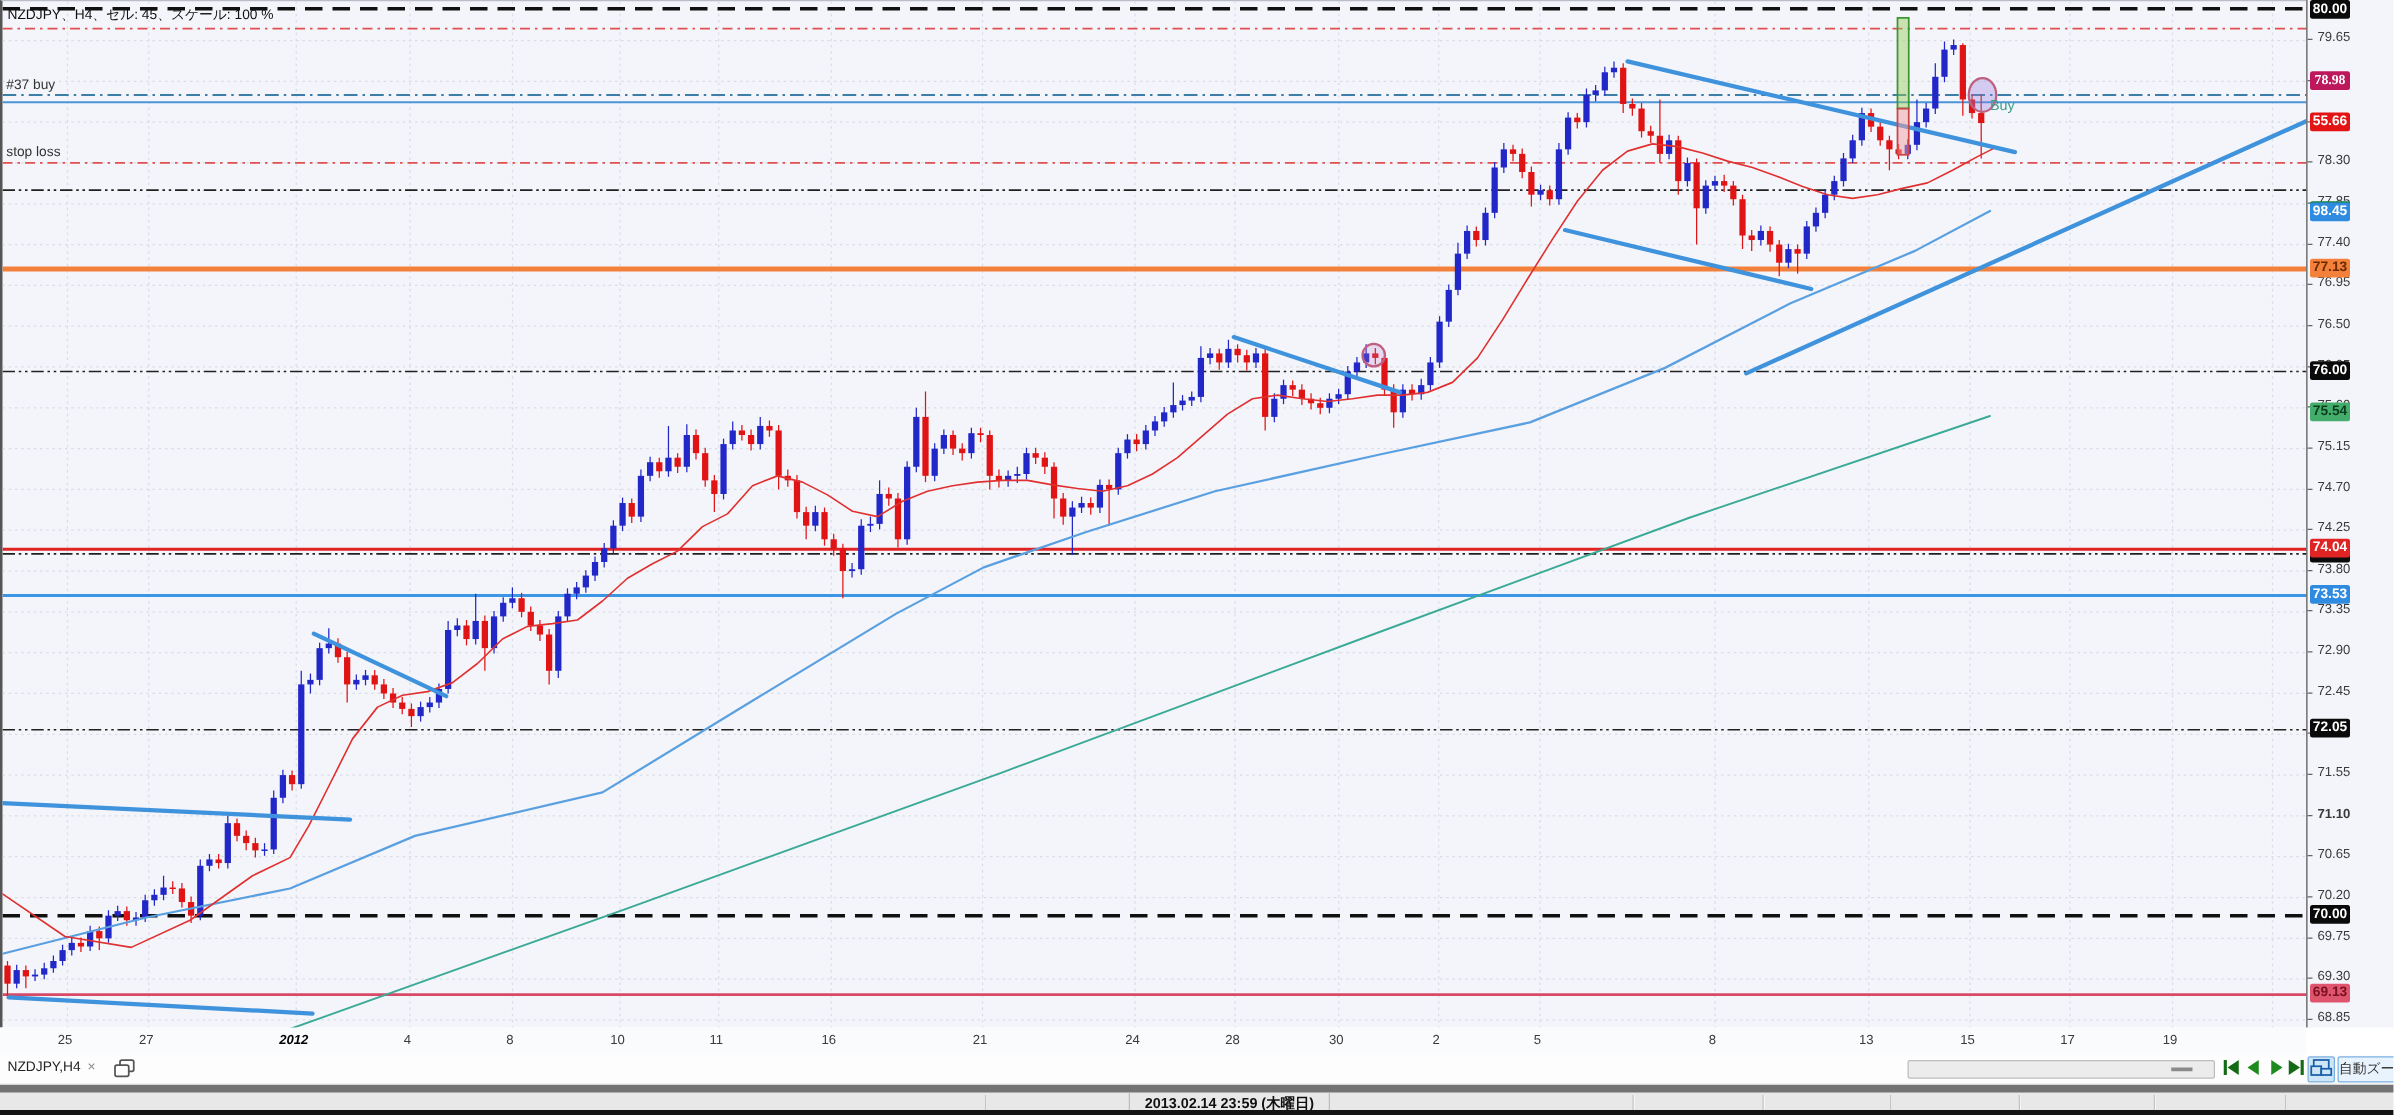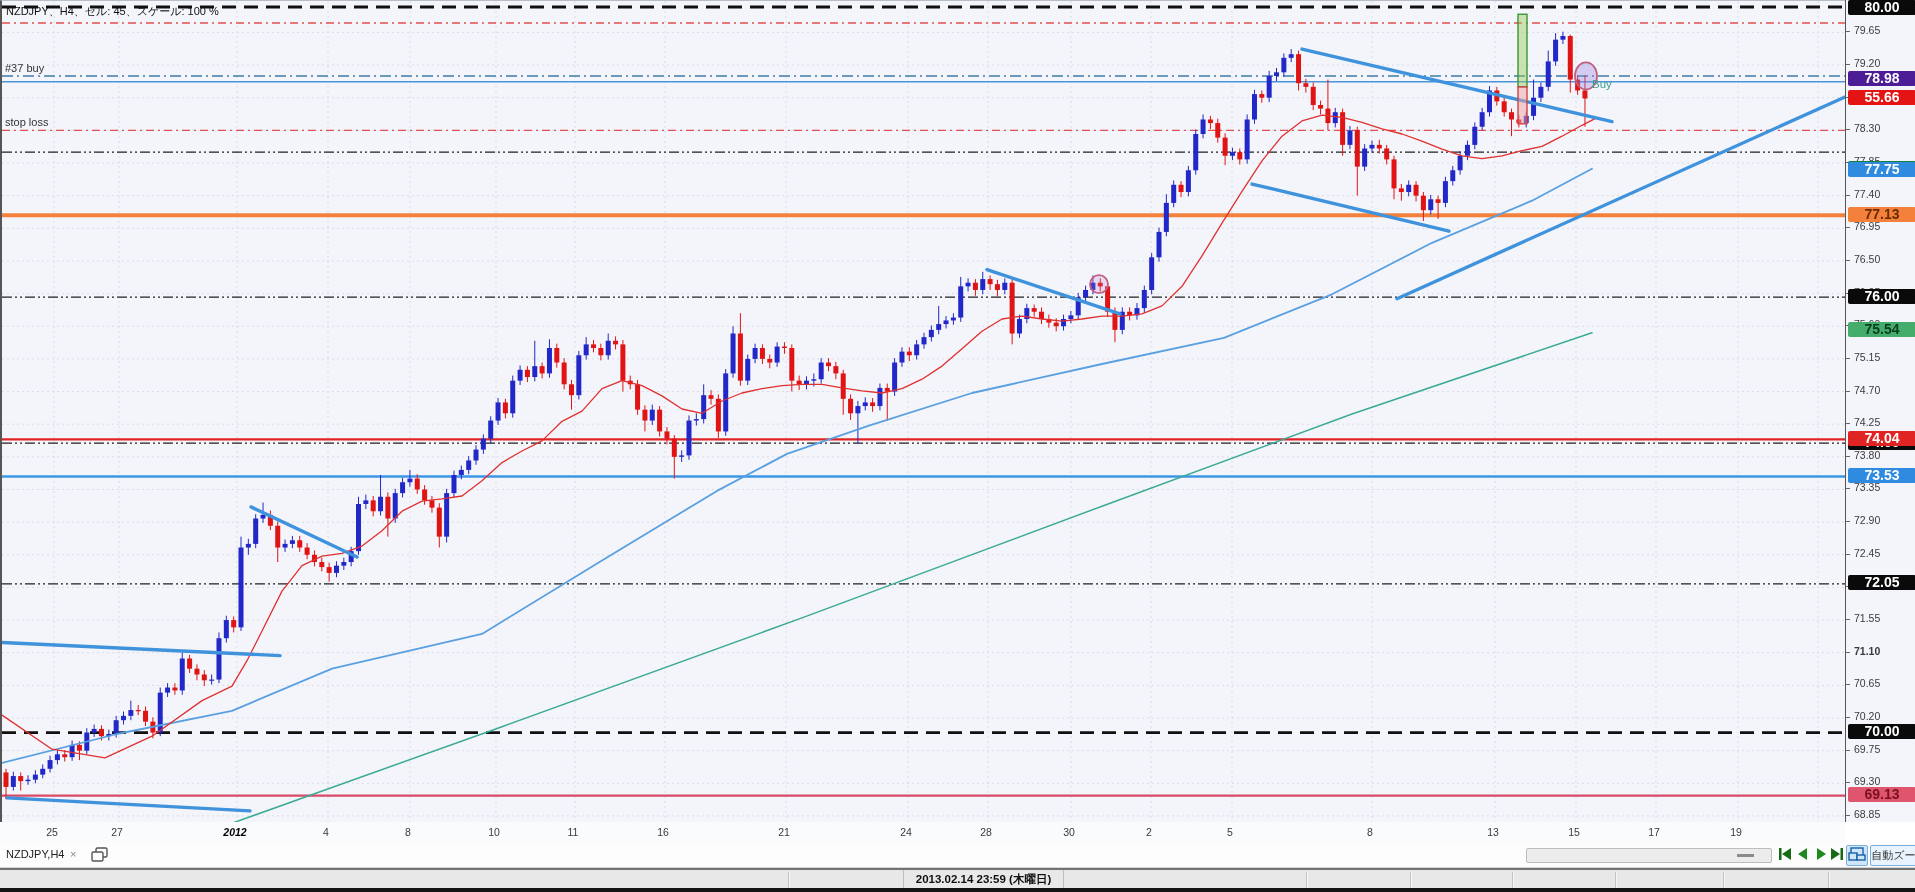--- a/index.html
+++ b/index.html
@@ -4,36 +4,36 @@
 <style>
   html,body{margin:0;padding:0;background:#fff;font-family:"Liberation Sans",sans-serif;}
   #app{position:relative;width:1915px;height:892px;overflow:hidden;background:#fff;}
   #plot{position:absolute;left:0;top:0;width:1845px;height:822px;background:#f4f5fa;border-top:1px solid #b9bdc9;border-left:2px solid #555;box-sizing:border-box;}
   #plot svg{position:absolute;left:0;top:0;}
   #title-overlay{position:absolute;left:4px;top:3px;font-size:11px;color:#111;white-space:nowrap;z-index:30;}
   .pos-label{position:absolute;font-size:11px;color:#333;z-index:25;white-space:nowrap;}
   #yaxis{position:absolute;left:1845px;top:0;width:70px;height:822px;background:#f4f5fa;border-left:1px solid #555;box-sizing:border-box;}
   .ytick{position:absolute;left:8px;font-size:10.5px;color:#3a3a3a;}
   .ytickmark{position:absolute;left:0;width:4px;height:1px;background:#666;}
-  .badge{position:absolute;left:2px;width:68px;height:15px;line-height:15px;text-align:center;font-size:14px;font-weight:600;border-radius:2px;z-index:10;}
+  .badge{position:absolute;left:2px;width:32px;height:15px;line-height:15px;text-align:center;font-size:11px;font-weight:600;border-radius:2px;z-index:10;}
   #xaxis{position:absolute;left:0;top:822px;width:1845px;height:21px;background:#fafbfd;}
   .xtick{position:absolute;top:4px;font-size:10.5px;color:#3a3a3a;transform:translateX(-50%);}
   .xtick.bold{font-weight:bold;color:#000;font-style:italic;}
   #toolbar{position:absolute;left:0;top:843px;width:1915px;height:25px;background:#fdfdfd;border-bottom:1px solid #d5d5d5;box-sizing:border-box;}
   #tab{position:absolute;left:6px;top:5px;font-size:11px;color:#222;}
   #tab-close{position:absolute;left:70px;top:5px;font-size:11px;color:#888;cursor:pointer;}
   #cascade-btn{position:absolute;left:90px;top:3px;width:20px;height:18px;}
   #scrollbar{position:absolute;left:1526px;top:5px;width:244px;height:13px;background:#ececec;border:1px solid #bdbdbd;border-radius:2px;}
   #scroll-thumb{position:absolute;left:210px;top:5px;width:17px;height:3px;background:#8a8a8a;}
   .navbtn{position:absolute;top:3px;width:16px;height:18px;border:none;background:transparent;padding:0;cursor:pointer;}
   #auto-zoom-wrap{position:absolute;left:1845px;top:1px;width:70px;height:23px;overflow:hidden;}
   #windows-btn{position:absolute;left:1px;top:1px;width:22px;height:21px;background:#cfe6f8;border:1px solid #7ab0e0;border-radius:2px;padding:0;}
   #auto-zoom-btn{position:absolute;left:25px;top:1px;width:64px;height:21px;background:#e8f3fd;border:1px solid #7ab0e0;border-radius:2px;font-size:11px;color:#333;overflow:hidden;white-space:nowrap;padding:0 0 0 0;}
   #auto-zoom-btn span{display:inline-block;margin-left:-6px;line-height:19px;}
-  #statusbar{position:absolute;left:0;top:868px;width:1915px;height:20px;background:#e8e8e8;border-top:2px solid #737373;box-sizing:border-box;}
+  #statusbar{position:absolute;left:0;top:868px;width:1915px;height:20px;background:#e8e8e8;border-top:6px solid #737373;box-sizing:border-box;}
   .sep{position:absolute;top:2px;width:1px;height:16px;background:#c4c4c4;border-right:1px solid #f6f6f6;}
   #status-date{position:absolute;left:903px;top:0;width:159px;height:19px;line-height:19px;text-align:center;font-size:11.5px;font-weight:bold;color:#111;border-left:1px solid #bdbdbd;border-right:1px solid #bdbdbd;}
   #bottomstrip{position:absolute;left:0;top:888px;width:1915px;height:4px;background:#141414;}
 </style>
 </head>
 <body>
 
 <div id="app">
   <div id="plot">
     <svg id="chart-svg" width="1845" height="822">
@@ -594,32 +594,32 @@
       <div class="ytick" style="top: 677.371px;">70.65</div>
       <div class="ytickmark" style="top: 717.019px;"></div>
       <div class="ytick" style="top: 710.019px;">70.20</div>
       <div class="ytickmark" style="top: 749.667px;"></div>
       <div class="ytick" style="top: 742.667px;">69.75</div>
       <div class="ytickmark" style="top: 782.315px;"></div>
       <div class="ytick" style="top: 775.315px;">69.30</div>
       <div class="ytickmark" style="top: 814.963px;"></div>
       <div class="ytick" style="top: 807.963px;">68.85</div>
       <div class="badge" style="top: 0px; background: rgb(10, 10, 10); color: rgb(255, 255, 255);">80.00</div>
-      <div class="badge" style="top: 71px; background: #4c1d95; color: rgb(255, 255, 255);">78.98</div>
+      <div class="badge" style="top: 57px; background: #be185d; color: rgb(255, 255, 255); font-family: Liberation Serif, serif;">78.98</div>
       <div class="badge" style="top: 161px; background: #15803d; color: rgb(255, 255, 255);">78.00</div>
       <div class="badge" style="top: 206.742px; background: rgb(244, 129, 59); color: rgb(107, 42, 0);">77.13</div>
       <div class="badge" style="top: 288.725px; background: rgb(10, 10, 10); color: rgb(255, 255, 255);">76.00</div>
       <div class="badge" style="top: 434.552px; background: rgb(10, 10, 10); color: rgb(255, 255, 255);">74.00</div>
       <div class="badge" style="top: 430.924px; background: rgb(224, 36, 36); color: rgb(255, 255, 255);">74.04</div>
       <div class="badge" style="top: 467.925px; background: rgb(47, 139, 224); color: rgb(255, 255, 255);">73.53</div>
       <div class="badge" style="top: 575.3px; background: rgb(10, 10, 10); color: rgb(255, 255, 255); text-align: center;">72.05</div>
       <div class="badge" style="top: 724.029px; background: rgb(10, 10, 10); color: rgb(255, 255, 255);">70.00</div>
       <div class="badge" style="top: 787.148px; background: rgb(224, 85, 110); color: rgb(122, 16, 32);">69.13</div>
       <div class="badge" style="top: 89.9357px; background: rgb(228, 20, 20); color: rgb(255, 255, 255);">55.66</div>
-      <div class="badge" style="top: 161.761px; background: rgb(47, 139, 224); color: rgb(255, 255, 255);">77.75</div>
+      <div class="badge" style="top: 161.761px; background: rgb(47, 139, 224); color: rgb(255, 255, 255);">98.45</div>
       <div class="badge" style="top: 322.098px; background: rgb(69, 173, 107); color: rgb(10, 61, 30);">75.54</div>
     </div>
   <div id="xaxis">
       <div class="xtick" style="left: 52px;">25</div>
       <div class="xtick" style="left: 117px;">27</div>
       <div class="xtick bold" style="left: 235px;">2012</div>
       <div class="xtick" style="left: 326px;">4</div>
       <div class="xtick" style="left: 408px;">8</div>
       <div class="xtick" style="left: 494px;">10</div>
       <div class="xtick" style="left: 573px;">11</div>

